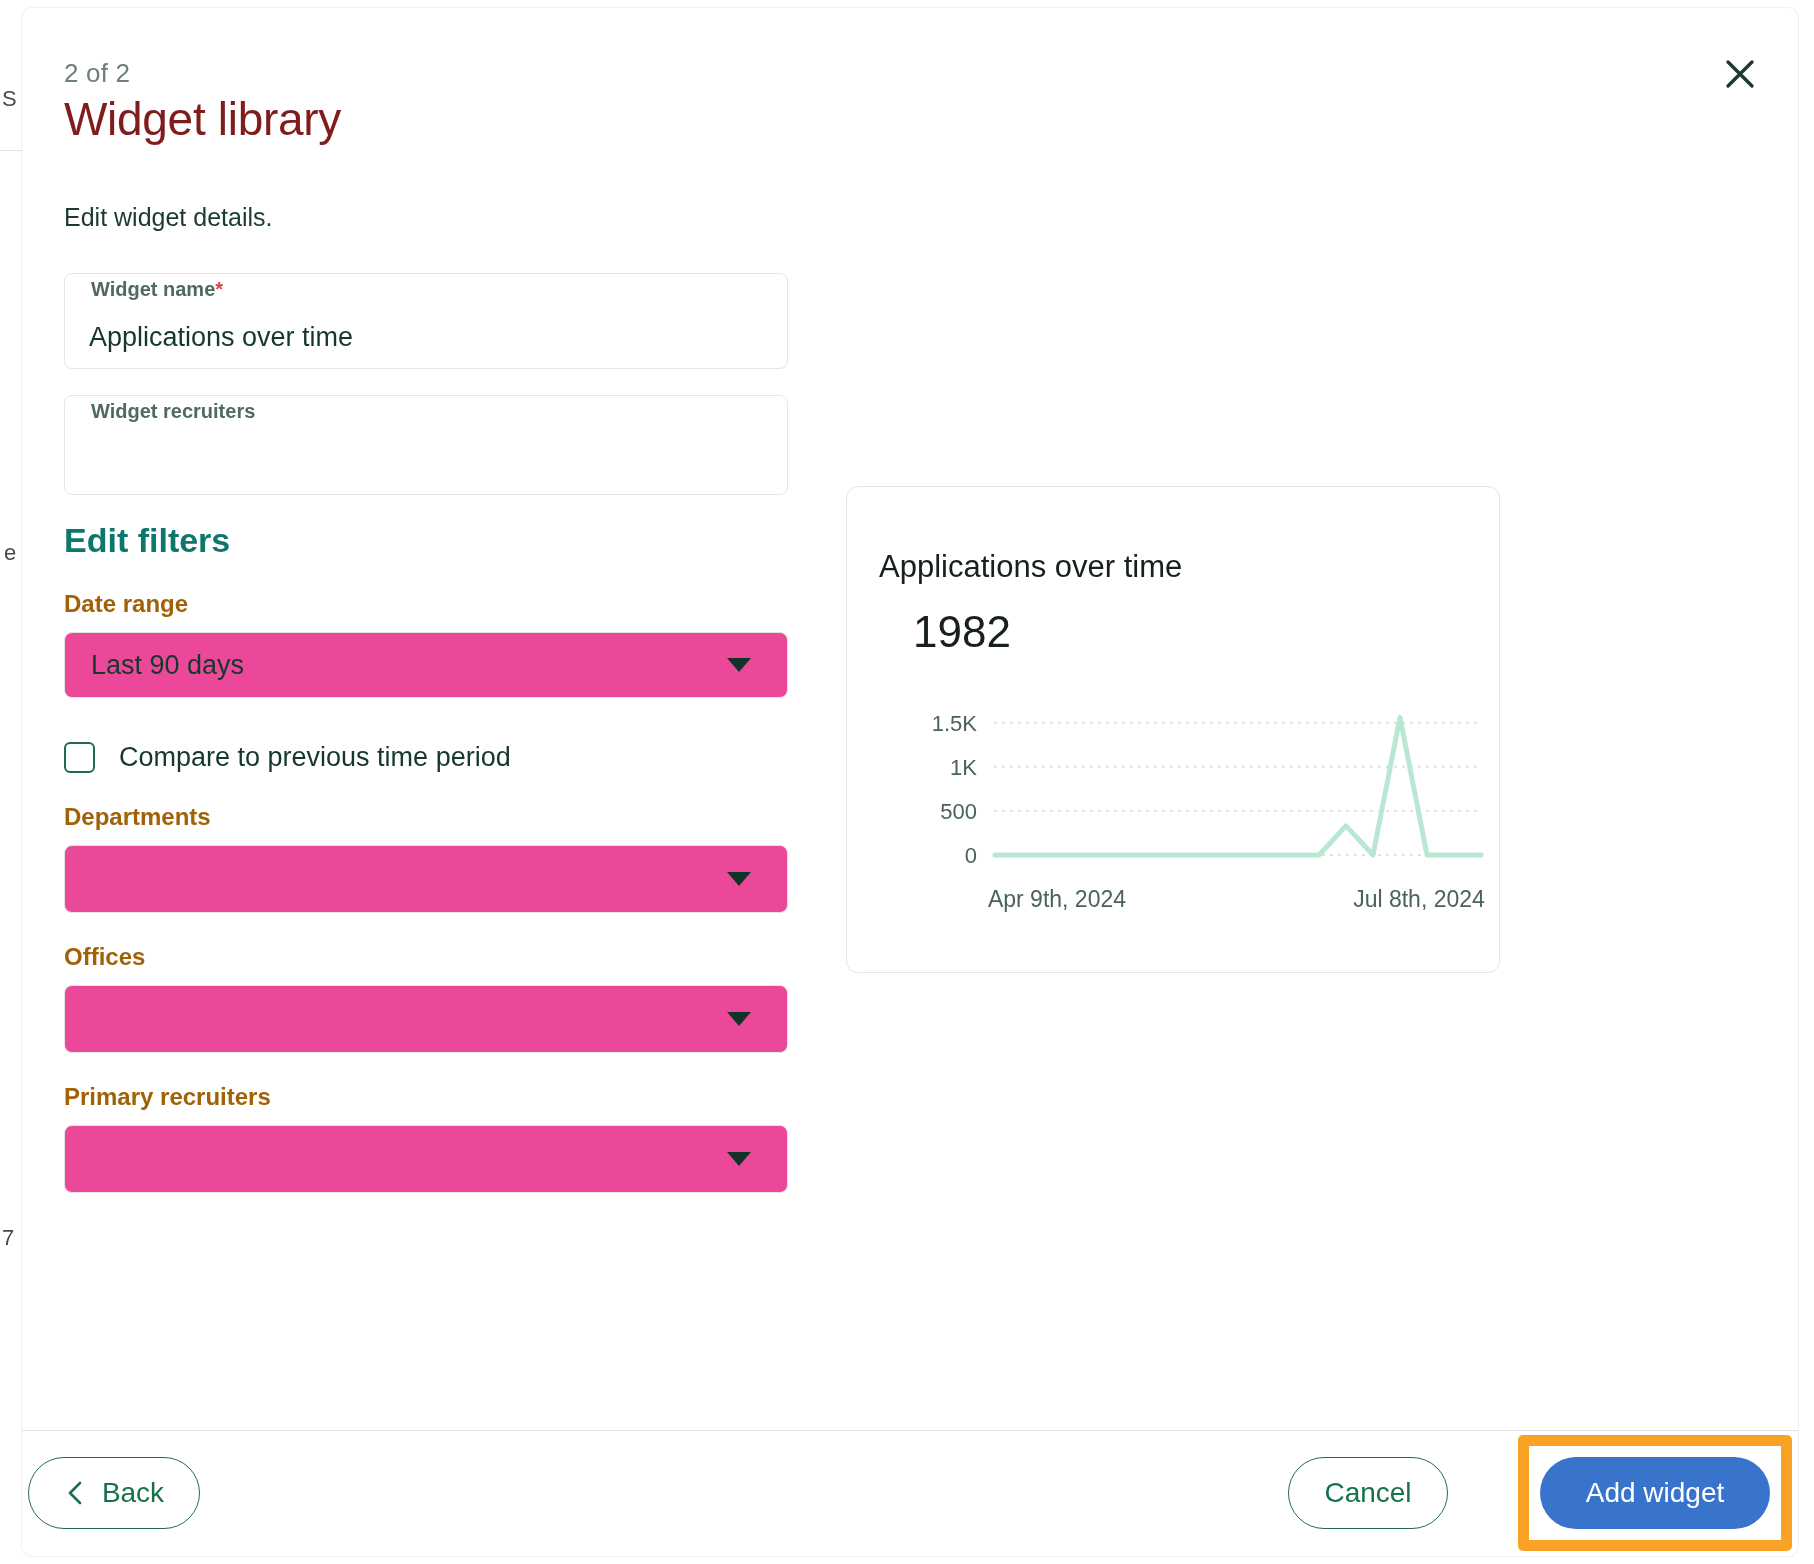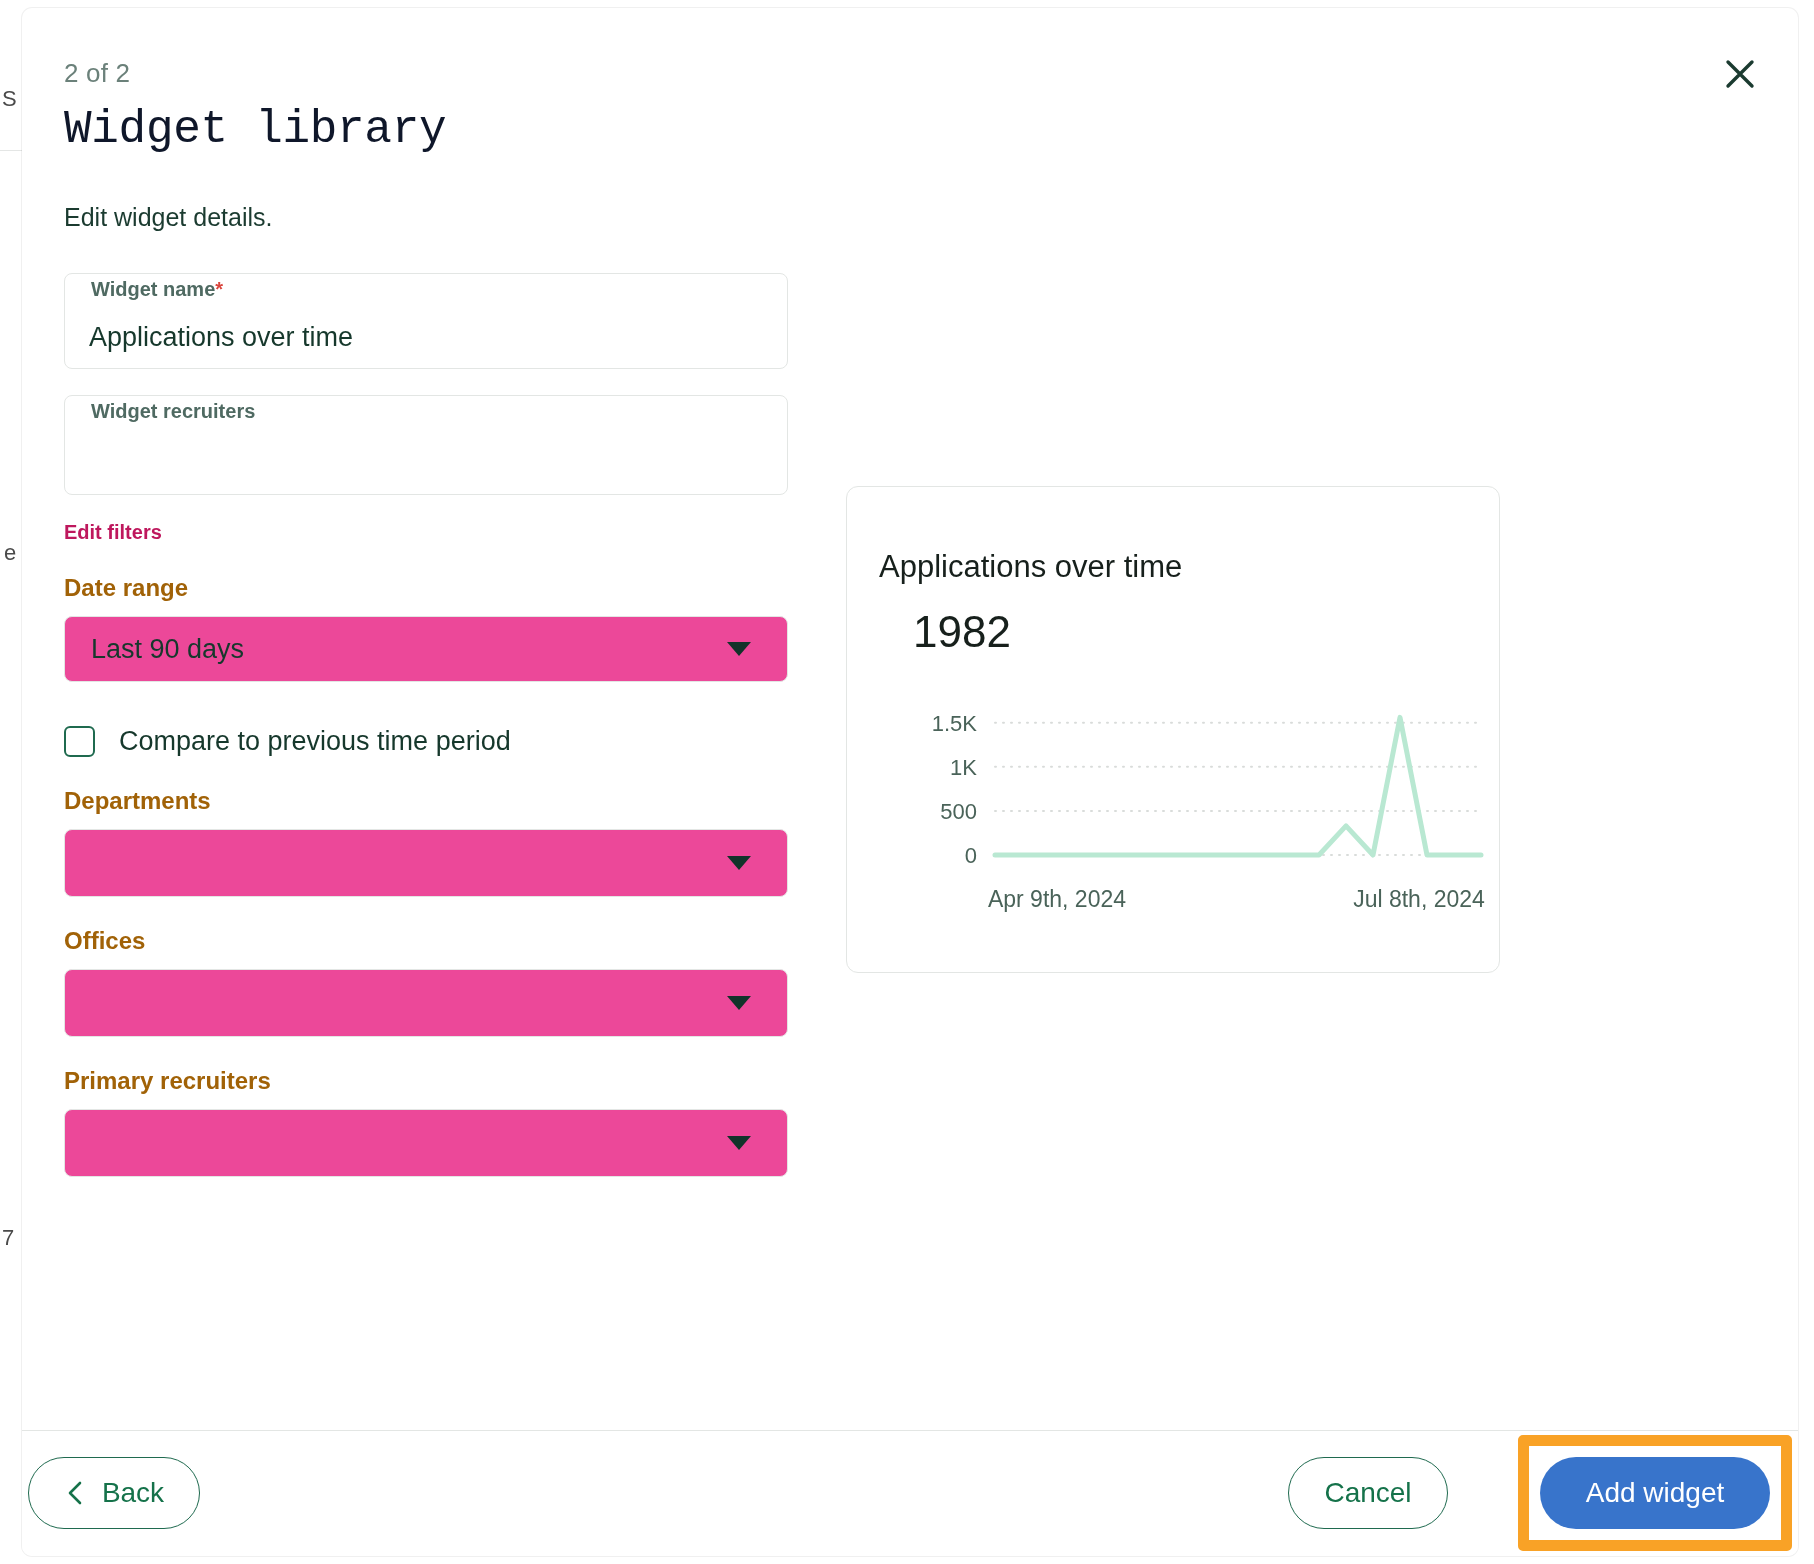--- a/index.html
+++ b/index.html
@@ -34,22 +34,22 @@
     background: none; border: none; cursor: pointer;
     color: #1b3b30;
   }
   .close-btn svg { display: block; }
 
   .step-counter {
     position: absolute; left: 42px; top: 50px;
     font-size: 26px; color: #6b817a; letter-spacing: .2px;
   }
   .modal-title {
-    position: absolute; left: 42px; top: 96px;
-    font-size: 46px; font-weight: 400; color: #0f172a; letter-spacing: -0.3px; font-family: Liberation Mono, monospace;
+    position: absolute; left: 42px; top: 84px;
+    font-size: 46px; font-weight: 400; color: #7f1d1d; letter-spacing: -0.3px;
   }
   .modal-subtitle {
     position: absolute; left: 42px; top: 195px;
     font-size: 25px; color: #1b3b30;
   }
 
   
   .form-col { position: absolute; left: 42px; top: 265px; width: 724px; }
 
   .field-box {
@@ -67,21 +67,21 @@
     position: absolute; left: 26px; top: 4px;
     font-size: 20px; font-weight: bold; color: #4f6a62;
   }
   .req-star { color: #d9453d; font-weight: bold; }
   .field-value {
     position: absolute; left: 24px; top: 48px;
     font-size: 27px; color: #16382c;
   }
 
   .section-head {
-    font-size: 20px; font-weight: bold; color: #be185d;
+    font-size: 34px; font-weight: bold; color: #0f766e;
     margin-top: 26px; margin-bottom: 28px;
   }
   .filter-label {
     font-size: 24px; font-weight: bold; color: #a16207;
     margin-bottom: 14px; margin-top: 30px;
   }
 
   .select {
     position: relative;
     width: 724px; height: 66px;

